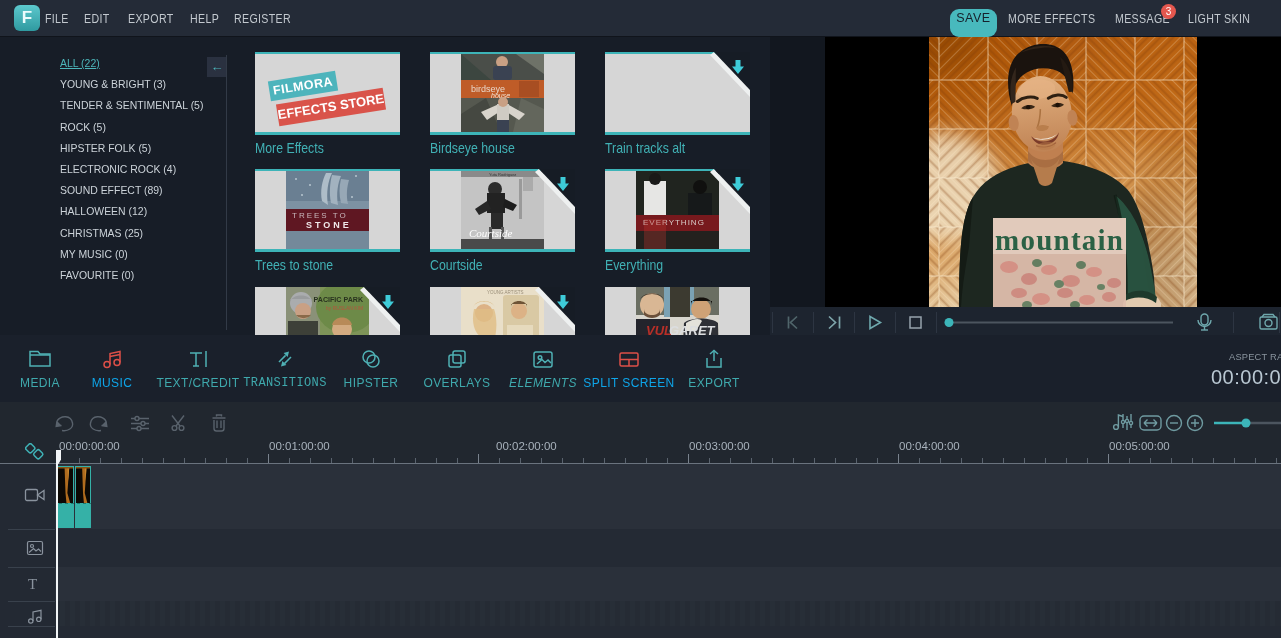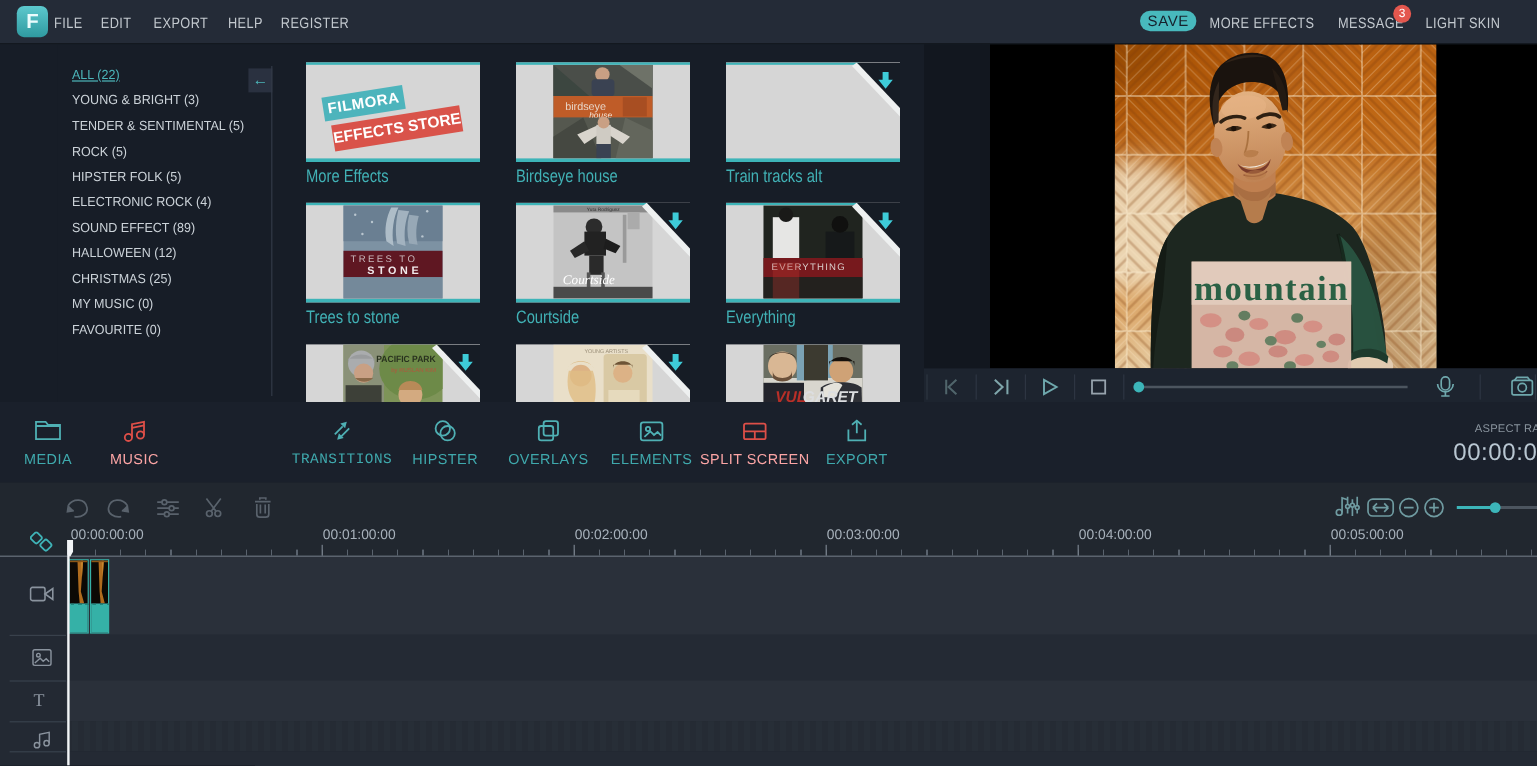--- a/index.html
+++ b/index.html
@@ -5,21 +5,21 @@
   html,body{margin:0;padding:0;background:#10141b;}
   #app{position:relative;width:1281px;height:638px;overflow:hidden;will-change:transform;
        font-family:"Liberation Sans",sans-serif;background:#171d27;}
   .abs{position:absolute;}
   .txt{position:absolute;white-space:nowrap;}
   .topbar{left:0;top:0;width:1281px;height:37px;background:#242b37;}
   .logo{left:14px;top:5px;width:26px;height:26px;border-radius:6px;
         background:linear-gradient(180deg,#5cc8cd,#2f9aa0);
         color:#eafcfd;font-weight:bold;font-size:17px;line-height:26px;text-align:center;}
   .menu{top:12px;font-size:12.5px;color:#c3c9cf;letter-spacing:0.4px;transform:scaleX(0.85);transform-origin:0 50%;}
-  .savebtn{left:950px;top:9px;width:47px;height:17px;background:#48b9bd;border-radius:9px;
+  .savebtn{left:950px;top:9px;width:47px;height:28px;background:#48b9bd;border-radius:9px;
            color:#16212c;font-size:12.5px;line-height:19px;text-align:center;letter-spacing:0.5px;}
   .badge{left:1161px;top:4px;width:15px;height:15px;border-radius:50%;background:#e4574e;
          color:#fff;font-size:10px;line-height:15px;text-align:center;}
   .library{left:0;top:37px;width:770px;height:298px;background:#171d27;overflow:hidden;margin-left:48px;}
   .side-item{position:absolute;left:12px;font-size:11px;color:#ccd3d9;letter-spacing:0px;white-space:nowrap;transform-origin:0 0;transform:scaleX(0.95);}
   .side-sel{color:#4cb6ba;text-decoration:underline;}
   .backbtn{left:159px;top:20px;width:20px;height:20px;background:#2a3140;color:#4cb6ba;
            font-size:13px;text-align:center;line-height:19px;}
   .vdiv{left:178px;top:18px;width:1px;height:275px;background:#323a47;}
   .scroll{left:755px;top:38px;width:5px;height:71px;background:#3fb3b7;border-radius:2px;}
@@ -27,21 +27,21 @@
         border-top:2px solid #3db4b8;border-bottom:3px solid #3db4b8;box-sizing:border-box;overflow:hidden;}
   .clabel{position:absolute;font-size:15px;color:#41b1b5;white-space:nowrap;transform:scaleX(0.82);transform-origin:0 50%;}
   .splitter{left:770px;top:37px;width:55px;height:298px;background:#12171f;}
   .preview{left:825px;top:37px;width:456px;height:270px;background:#000;}
   .pcontrols{left:770px;top:307px;width:511px;height:31px;background:#1d242f;}
   .sep{position:absolute;top:5px;width:1px;height:21px;background:#2d3542;}
   .tabbar{left:0;top:335px;width:1281px;height:67px;background:#1a202b;}
   .tab{position:absolute;top:348px;text-align:center;}
   .tab svg{display:block;margin:0 auto;}
   .tab .tl{margin-top:6px;font-size:12px;letter-spacing:0.4px;color:#3fa9ad;}
-  .tab .red{color:#fca5a5;}
+  .tab .red{color:#0ea5e9;}
   .aspect{left:1229px;top:352px;font-size:9.3px;color:#8a949e;letter-spacing:0.2px;}
   .tcode{left:1211px;top:366px;font-size:20px;color:#b9c7d2;letter-spacing:0.5px;}
   .tlbg{left:0;top:402px;width:1281px;height:236px;background:#21272f;}
   .tickline{left:0;top:463px;width:1281px;height:1px;background:#6a737e;}
   .minticks{left:58px;top:458px;width:1223px;height:5px;
             background:repeating-linear-gradient(90deg,#5a636e 0 1px,transparent 1px 21px);}
   .majtick{position:absolute;top:454px;width:1px;height:9px;background:#79828d;}
   .rlabel{position:absolute;top:440px;font-size:11.5px;color:#a8b2bc;white-space:nowrap;}
   .lcol-line{position:absolute;left:8px;width:47px;height:1px;background:#39414c;}
 </style>
@@ -392,20 +392,30 @@
       <svg width="24" height="22">
         <g stroke="#dd4f48" stroke-width="1.5" fill="none">
           <circle cx="7" cy="16.5" r="3"></circle>
           <circle cx="17" cy="14.5" r="3"></circle>
           <path d="M10 16.5 V5.5 L20 3.5 V14.5"></path>
           <path d="M10 8.5 L20 6.5"></path>
         </g>
       </svg>
       <div class="tl red">MUSIC</div>
     </div>
+<div class="tab" style="left:138px;width:120px;">
+      <svg width="24" height="22">
+        <g stroke="#4fb0b4" stroke-width="1.5" fill="none">
+          <path d="M4 5 H16 M10 5 V18"></path>
+          <path d="M7 18 H13"></path>
+          <path d="M20 3 V19"></path>
+        </g>
+      </svg>
+      <div class="tl">TEXT/CREDIT</div>
+    </div>
 <div class="tab" style="left:225px;width:120px;font-family:Liberation Mono, monospace;">
       <svg width="24" height="22">
         <g stroke="#4fb0b4" stroke-width="1.5" fill="none">
           <path d="M6 14 L12.6 7.4"></path>
           <path d="M16 3.5 L10.6 4.9 L14.6 8.9 Z" fill="#4fb0b4" stroke="none"></path>
           <path d="M18 9 L11.4 15.6"></path>
           <path d="M8 18.5 L13.4 17.1 L9.4 13.1 Z" fill="#4fb0b4" stroke="none"></path>
         </g>
       </svg>
       <div class="tl">TRANSITIONS</div>
@@ -421,21 +431,21 @@
     </div>
 <div class="tab" style="left:397px;width:120px;">
       <svg width="24" height="22">
         <g stroke="#4fb0b4" stroke-width="1.5" fill="none">
           <rect x="8" y="3" width="12" height="12" rx="2"></rect>
           <rect x="4" y="7" width="12" height="12" rx="2"></rect>
         </g>
       </svg>
       <div class="tl">OVERLAYS</div>
     </div>
-<div class="tab" style="left:483px;width:120px;">
+<div class="tab" style="left:483px;width:120px;font-style:italic;">
       <svg width="24" height="22">
         <g stroke="#4fb0b4" stroke-width="1.5" fill="none">
           <rect x="3" y="4" width="18" height="15" rx="2"></rect>
           <circle cx="9" cy="9.5" r="1.8"></circle>
           <path d="M6 16 L11 11.5 L14 14.5 L17 12 L20 15"></path>
         </g>
       </svg>
       <div class="tl">ELEMENTS</div>
     </div>
 <div class="tab" style="left:569px;width:120px;">
@@ -505,21 +515,21 @@
 <line x1="135" y1="15" x2="170" y2="15" stroke="#4c555f" stroke-width="2.5"></line>
 <circle cx="135" cy="15" r="4.5" fill="#3cb5b9"></circle>
 </svg>
 <div class="abs tickline"></div>
 <div class="abs minticks"></div>
 <div class="majtick" style="left:58px;"></div>
 <div class="rlabel" style="left:59px;">00:00:00:00</div>
 <div class="majtick" style="left:268px;"></div>
 <div class="rlabel" style="left:269px;">00:01:00:00</div>
 <div class="majtick" style="left:478px;"></div>
-<div class="rlabel" style="left:479px;">00:02:00:00</div>
+<div class="rlabel" style="left:496px;">00:02:00:00</div>
 <div class="majtick" style="left:688px;"></div>
 <div class="rlabel" style="left:689px;">00:03:00:00</div>
 <div class="majtick" style="left:898px;"></div>
 <div class="rlabel" style="left:899px;">00:04:00:00</div>
 <div class="majtick" style="left:1108px;"></div>
 <div class="rlabel" style="left:1109px;">00:05:00:00</div>
 <svg width="20" height="18" viewBox="0 0 20 18" style="position:absolute;left:25px;top:443px;">
 <g stroke="#3fb3b7" stroke-width="1.5" fill="none">
 <rect x="1.5" y="1.5" width="7.5" height="7.5" rx="1.8" transform="rotate(45 5.25 5.25)"></rect>
 <rect x="9.5" y="7.5" width="7.5" height="7.5" rx="1.8" transform="rotate(45 13.25 11.25)"></rect>

